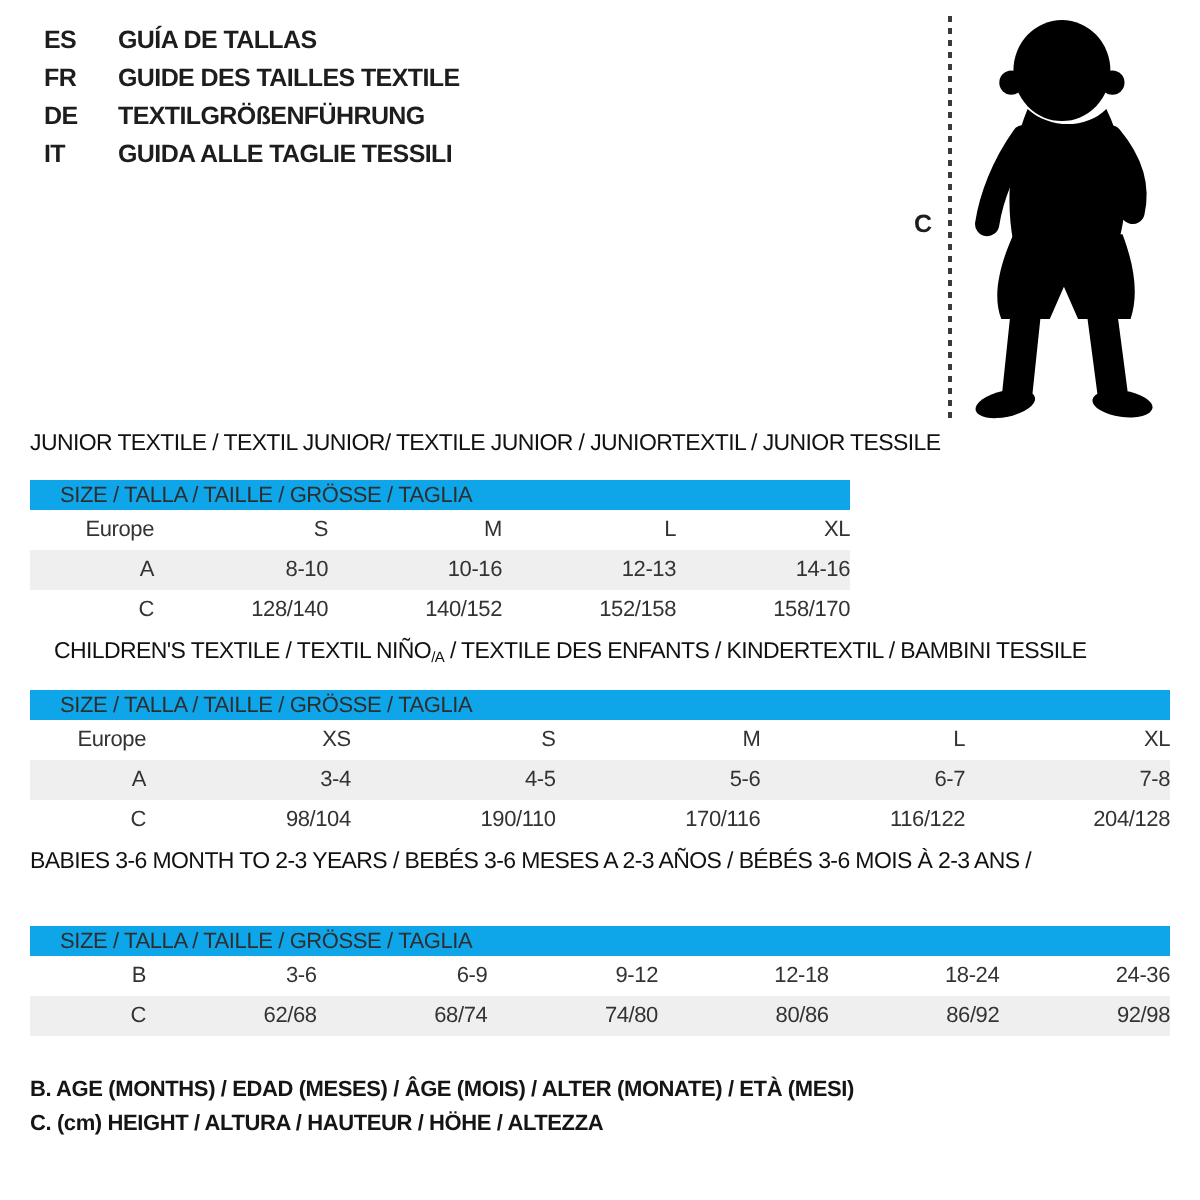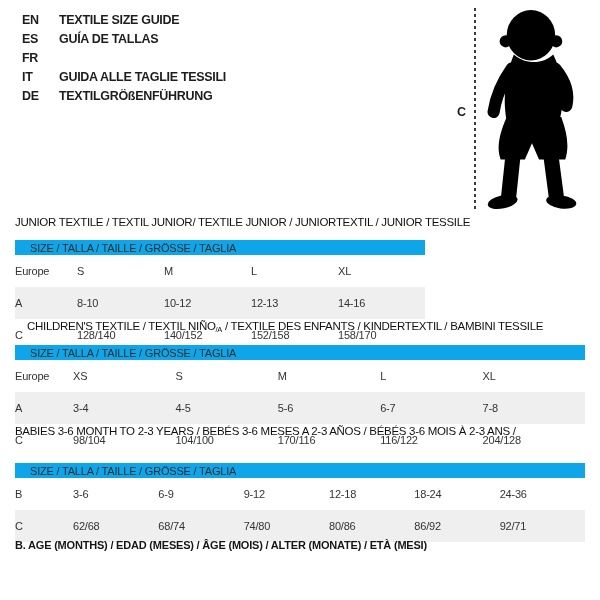--- a/index.html
+++ b/index.html
@@ -23,55 +23,52 @@
   .baby-figure svg{width:100%;height:100%;}
   
   .sec-title{
     position:absolute;left:15px;font-size:11.5px;font-weight:normal;color:#111;
     letter-spacing:-0.3px;white-space:nowrap;line-height:15px;
   }
   .sub-a{font-size:7.5px;vertical-align:-2px;}
   .size-table-wrap{position:absolute;left:15px;}
   table.size-table{border-collapse:collapse;table-layout:fixed;width:100%;}
   table.size-table td{
-    padding:0;height:32px;font-size:11px;letter-spacing:-0.2px;
-    text-align:left;color:#333;white-space:nowrap;
+    padding:0;height:20px;font-size:11px;letter-spacing:-0.2px;
+    text-align:right;color:#333;white-space:nowrap;
   }
   tr.band-row td{
     background:#0ea5e9;height:15px;text-align:left;padding-left:15px;
     color:#2e2e2e;font-size:11px;
   }
   td.row-label{text-align:left;padding-left:3px;color:#222;}
   tr.stripe td{background:#efefef;}
   
   .legend{position:absolute;left:15px;top:537px;}
   .legend-line{font-size:11px;font-weight:bold;letter-spacing:-0.2px;line-height:16.5px;color:#151515;white-space:nowrap;}
 </style>
 </head>
 <body>
 
 <div class="lang-block">
   <div class="lang-row">
-    <span class="lang-code">EN</span>
-    <span class="lang-title">TEXTILE SIZE GUIDE</span>
-  </div>
-  <div class="lang-row">
     <span class="lang-code">ES</span>
     <span class="lang-title">GUÍA DE TALLAS</span>
   </div>
   <div class="lang-row">
     <span class="lang-code">FR</span>
+    <span class="lang-title">GUIDE DES TAILLES TEXTILE</span>
+  </div>
+  <div class="lang-row">
+    <span class="lang-code">DE</span>
+    <span class="lang-title">TEXTILGRÖßENFÜHRUNG</span>
   </div>
   <div class="lang-row">
     <span class="lang-code">IT</span>
     <span class="lang-title">GUIDA ALLE TAGLIE TESSILI</span>
-  </div>
-  <div class="lang-row">
-    <span class="lang-code">DE</span>
-    <span class="lang-title">TEXTILGRÖßENFÜHRUNG</span>
   </div>
 </div>
 
 <div class="measure-line"></div>
 <div class="measure-label">C</div>
 <div class="baby-figure">
   <svg viewBox="0 0 110 200" preserveAspectRatio="xMidYMid meet" aria-hidden="true">
     <g fill="#000000">
       <ellipse cx="50" cy="27" rx="24" ry="25"></ellipse>
       <circle cx="25" cy="33" r="6"></circle>
@@ -105,21 +102,21 @@
     <tr>
       <td class="row-label">Europe</td>
       <td>S</td>
       <td>M</td>
       <td>L</td>
       <td>XL</td>
     </tr>
     <tr class="stripe">
       <td class="row-label">A</td>
       <td>8-10</td>
-      <td>10-12</td>
+      <td>10-16</td>
       <td>12-13</td>
       <td>14-16</td>
     </tr>
     <tr>
       <td class="row-label">C</td>
       <td>128/140</td>
       <td>140/152</td>
       <td>152/158</td>
       <td>158/170</td>
     </tr>
@@ -156,21 +153,21 @@
       <td class="row-label">A</td>
       <td>3-4</td>
       <td>4-5</td>
       <td>5-6</td>
       <td>6-7</td>
       <td>7-8</td>
     </tr>
     <tr>
       <td class="row-label">C</td>
       <td>98/104</td>
-      <td>104/100</td>
+      <td>190/110</td>
       <td>170/116</td>
       <td>116/122</td>
       <td>204/128</td>
     </tr>
   </tbody>
     </table>
 </div>
 
 <div class="sec-title" style="top:424px;">
   <div>BABIES 3-6 MONTH TO 2-3 YEARS / BEBÉS 3-6 MESES A 2-3 AÑOS / BÉBÉS 3-6 MOIS À 2-3 ANS /</div>
@@ -199,21 +196,22 @@
       <td>18-24</td>
       <td>24-36</td>
     </tr>
     <tr class="stripe">
       <td class="row-label">C</td>
       <td>62/68</td>
       <td>68/74</td>
       <td>74/80</td>
       <td>80/86</td>
       <td>86/92</td>
-      <td>92/71</td>
+      <td>92/98</td>
     </tr>
   </tbody>
     </table>
 </div>
 
 <div class="legend">
   <div class="legend-line">B. AGE (MONTHS) / EDAD (MESES) / ÂGE (MOIS) / ALTER (MONATE) / ETÀ (MESI)</div>
+  <div class="legend-line">C. (cm) HEIGHT / ALTURA / HAUTEUR / HÖHE / ALTEZZA</div>
 </div>
 
 </body></html>

